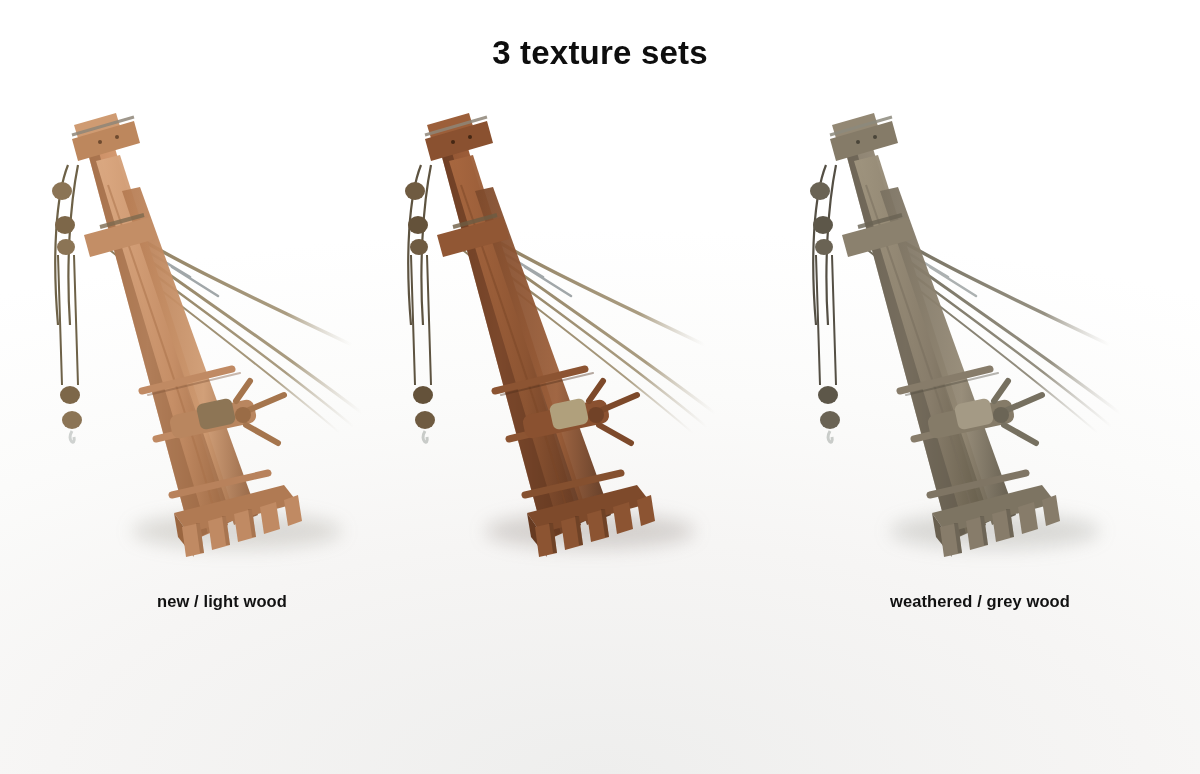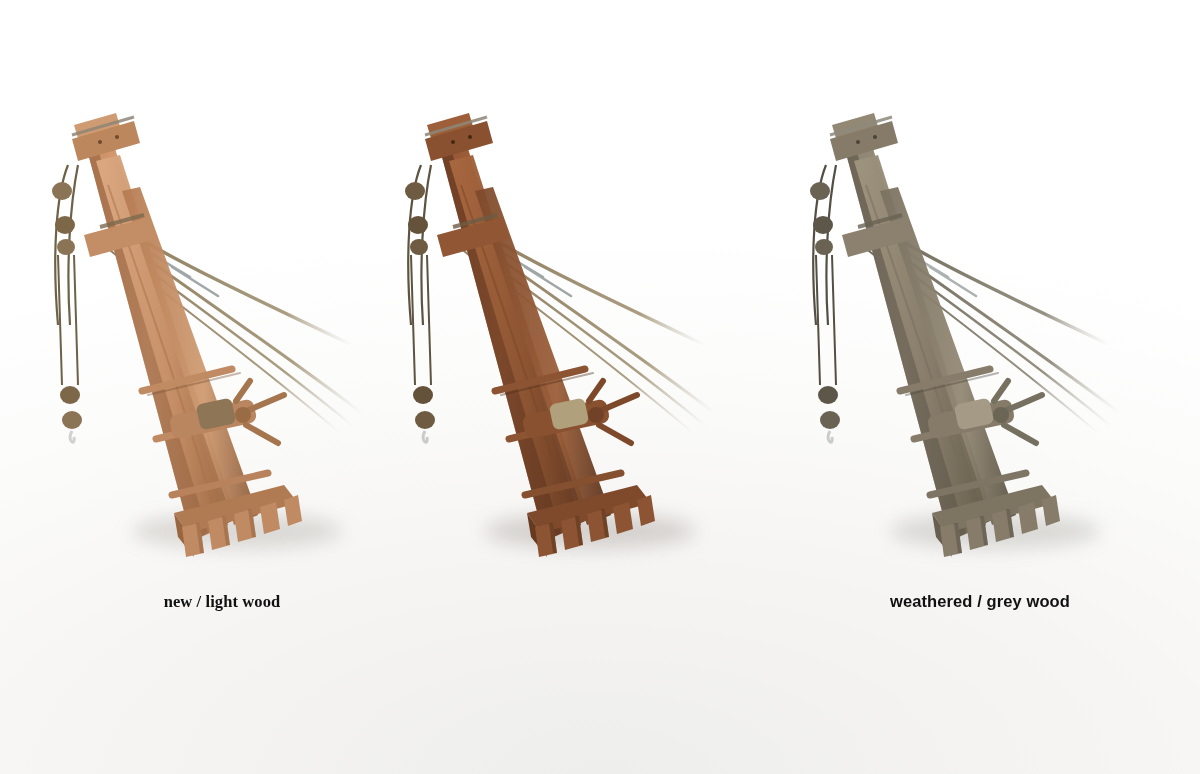--- a/index.html
+++ b/index.html
@@ -46,40 +46,41 @@
   .caption {
     position: absolute;
     top: 592px;
     width: 400px;
     text-align: center;
     font-size: 16.5px;
     font-weight: bold;
     color: #111111;
     letter-spacing: 0.1px;
   }
-  .c0 { left: 22px; font-family: Liberation Serif, serif; }
+  .c0 { left: 22px; }
   .c1 { left: 375px; }
   .c2 { left: 780px; }
 
   .scene { position: absolute; inset: 0; }
   .scene svg { display: block; width: 400px; height: 500px; overflow: visible; }
 
   
   .gshadow {
     position: absolute;
     border-radius: 50%;
     filter: blur(9px);
     pointer-events: none;
   }
 </style>
 </head>
 <body>
 
 <div id="stage">
 
+  <div id="title">3 texture sets</div>
 
   <div class="variant v0">
     <div class="gshadow" style="left:110px; top:418px; width:210px; height:36px; background:rgba(120,112,102,0.22);"></div>
     <div class="scene">
       <svg viewBox="0 0 400 500" xmlns="http://www.w3.org/2000/svg">
         <defs>
           <linearGradient id="g0a" x1="0" y1="0" x2="1" y2="0">
             <stop offset="0%" stop-color="#c88a60"></stop>
               <stop offset="45%" stop-color="#dda67e"></stop>
               <stop offset="100%" stop-color="#a97049"></stop>

